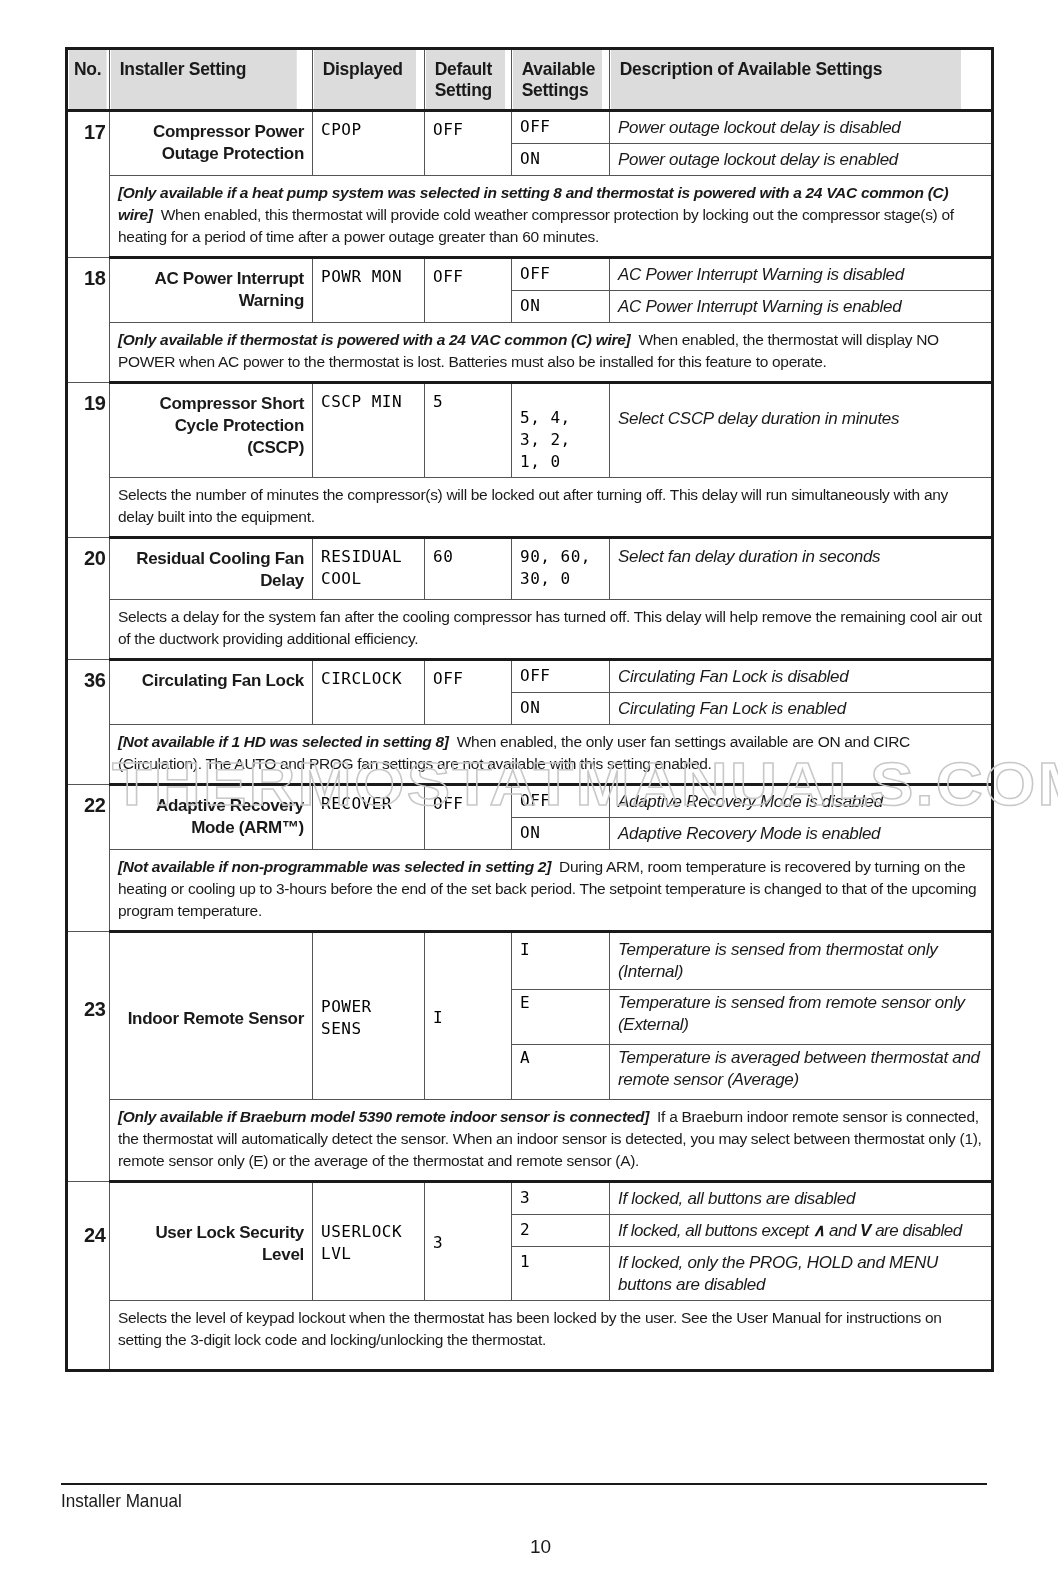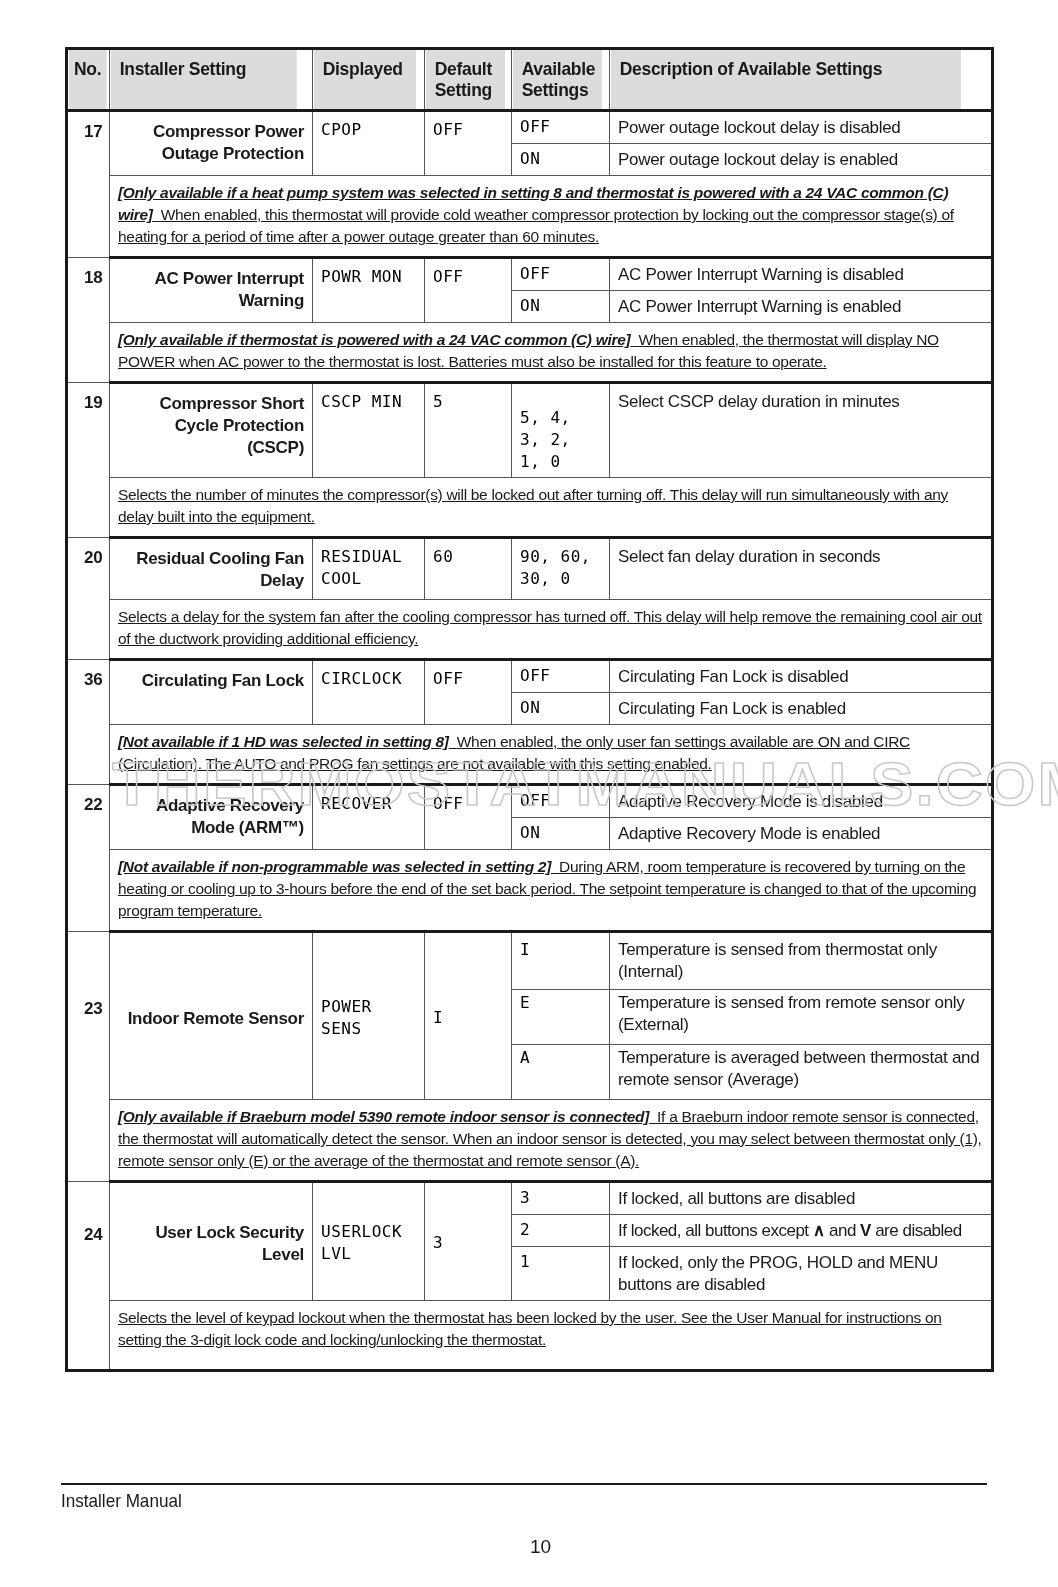--- a/index.html
+++ b/index.html
@@ -46,43 +46,42 @@
 
   .page-table td {
     vertical-align: top;
     border: 1px solid #555;
     padding: 4px 8px;
     line-height: 22px;
   }
   td.no {
     font-weight: bold;
     text-align: center;
-    font-size: 17px;
+    font-size: 20px;
     padding-top: 9px;
     border-bottom: none;
     padding-left: 16px;
   }
   td.no.last-no { border-bottom: 3px solid #1a1a1a; }
   td.setting { font-weight: bold; padding-top: 9px; text-align: right; }
   td.lcd, td.avail {
     font-family: "DejaVu Sans Mono", monospace;
     font-size: 16px;
     letter-spacing: 0.5px;
     color: #000000;
     font-weight: normal;
   }
   td.lcd { padding-top: 7px; }
   td.avail { padding-top: 4px; }
-  td.desc { padding-top: 5px; }
+  td.desc { padding-top: 5px; font-style: italic; }
   tr.note td {
     font-size: 15.5px;
     line-height: 22px;
     padding: 6px 8px 8px 8px;
     border-bottom: 3px solid #1a1a1a;
-    text-decoration: underline;
   }
   tr.note .cond {
     font-weight: bold;
     font-style: italic;
   }
   .center-v td.no, .center-v td.setting, .center-v td.lcd, .center-v td.def { vertical-align: middle; }
   .arrow { font-weight: bold; }
 
   .watermark {
     position: absolute;
@@ -182,21 +181,21 @@
     </tr>
   </tbody>
 
   <tbody>
     <tr style="height:62px">
       <td class="no" rowspan="2">19</td>
       <td class="setting">Compressor Short Cycle Protection (CSCP)</td>
       <td class="lcd">CSCP MIN</td>
       <td class="lcd def">5</td>
       <td class="avail" style="padding-top:23px;width:60px">5, 4, 3, 2, 1, 0</td>
-      <td class="desc" style="padding-top:7px">Select CSCP delay duration in minutes</td>
+      <td class="desc" style="padding-top:24px">Select CSCP delay duration in minutes</td>
     </tr>
     <tr class="note">
       <td colspan="5"><span>Selects the number of minutes the compressor(s) will be locked out after turning off. This delay will run simultaneously with any delay built into the equipment.</span></td>
     </tr>
   </tbody>
 
   <tbody>
     <tr style="height:62px">
       <td class="no" rowspan="2">20</td>
       <td class="setting">Residual Cooling Fan Delay</td>

